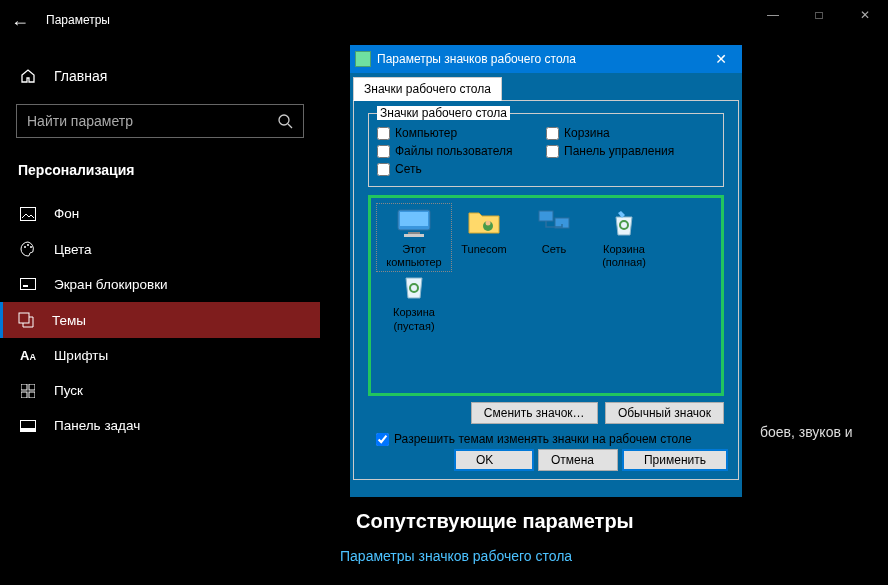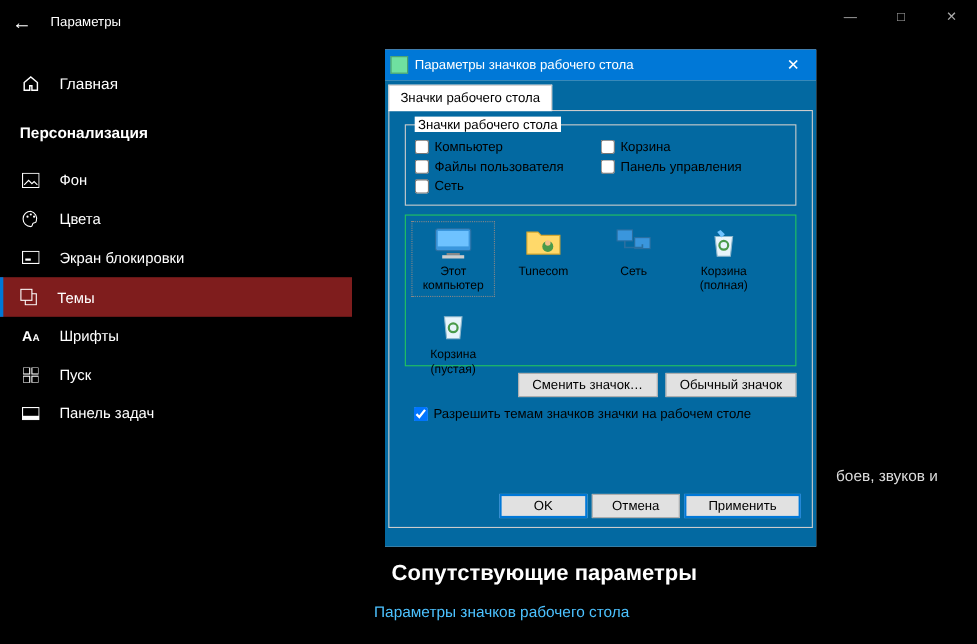--- a/index.html
+++ b/index.html
@@ -37,27 +37,27 @@
   .dlg-body { background:#0369a1; height:424px; padding:3px; }
   .tab { display:inline-block; padding:4px 10px; font-size:12px; border:1px solid #ccc; border-bottom:1px solid #fff; background:#fff; position:relative; top:1px; z-index:2; }
   .tabpanel { border:1px solid #ccc; height:380px; padding:8px; position:relative; }
   
   .groupbox { border:1px solid #ccc; margin:4px 6px 8px 6px; padding:10px 8px 8px 8px; position:relative; }
   .groupbox .legend { position:absolute; top:-8px; left:8px; background:#fff; padding:0 3px; font-size:12px; }
   .cbrow { display:flex; flex-wrap:wrap; }
   .cb { display:flex; align-items:center; width:50%; padding:2px 0; }
   .cb input[type=checkbox]{ width:13px; height:13px; margin-right:5px; }
 
-  .iconbox { border:1px solid #22c55e; margin:0 6px; height:138px; padding:8px; display:flex; flex-wrap:wrap; align-content:flex-start; gap:12px; }
+  .iconbox { border:3px solid #22c55e; margin:0 6px; height:201px; padding:8px; display:flex; flex-wrap:wrap; align-content:flex-start; gap:0; }
   .deskicon { width:70px; text-align:center; font-size:11px; line-height:1.2; }
   .deskicon .gfx { width:40px; height:34px; margin:0 auto 3px auto; display:flex; align-items:center; justify-content:center; }
   .deskicon.sel { outline:1px dotted #888; outline-offset:2px; }
 
   .btnrow { text-align:right; padding:6px 6px 0 0; }
-  .btn { display:inline-block; padding:3px 12px; font-size:12px; background:#e1e1e1; border:1px solid #adadad; margin-left:4px; min-width:80px; text-align:center; }
+  .btn { display:inline-block; padding:3px 12px; font-size:12px; background:#e1e1e1; border:1px solid #adadad; margin-left:4px; min-width:80px; }
   .btn.primary { border:2px solid #0078d7; padding:2px 20px; }
 
   .allow { display:flex; align-items:center; padding:8px 8px 0 14px; font-size:12px; }
   .allow input { width:13px; height:13px; margin-right:5px; }
 
   .dlg-footer { position:absolute; bottom:8px; right:10px; display:flex; }
 
   
   svg { display:block; }
 </style>
@@ -83,20 +83,29 @@
 </div>
 
 <div class="sidebar">
   <div class="home">
     <span class="icon">
       <svg width="16" height="16" viewBox="0 0 16 16">
           <path d="M2 7l6-5 6 5v7H9v-4H7v4H2z" fill="none" stroke="#fff" stroke-width="1.3"></path>
         </svg>
     </span>
     <span>Главная</span>
+  </div>
+  <div class="search">
+    <span>Найти параметр</span>
+    <span>
+      <svg width="16" height="16" viewBox="0 0 16 16">
+          <circle cx="7" cy="7" r="5" fill="none" stroke="#ccc" stroke-width="1.3"></circle>
+          <line x1="11" y1="11" x2="15" y2="15" stroke="#ccc" stroke-width="1.3"></line>
+        </svg>
+    </span>
   </div>
   <div class="section-title">Персонализация</div>
 
   <div class="sbitem">
     <span class="icon">
         <svg width="16" height="14" viewBox="0 0 16 14">
           <rect x="0.5" y="0.5" width="15" height="13" fill="none" stroke="#fff"></rect>
           <path d="M2 11l4-4 3 3 2-2 3 3" fill="none" stroke="#fff"></path>
         </svg>
       </span>
@@ -256,21 +265,21 @@
         </div>
       </div>
 
       <div class="btnrow">
         <span class="btn">Сменить значок…</span>
         <span class="btn">Обычный значок</span>
       </div>
 
       <label class="allow">
         <input type="checkbox" checked="" style="">
-        <span>Разрешить темам значков значки на рабочем столе</span>
+        <span>Разрешить темам изменять значки на рабочем столе</span>
       </label>
 
       <div class="dlg-footer">
         <span class="btn primary">OK</span>
         <span class="btn">Отмена</span>
         <span class="btn primary">Применить</span>
       </div>
 
     </div>
   </div>

